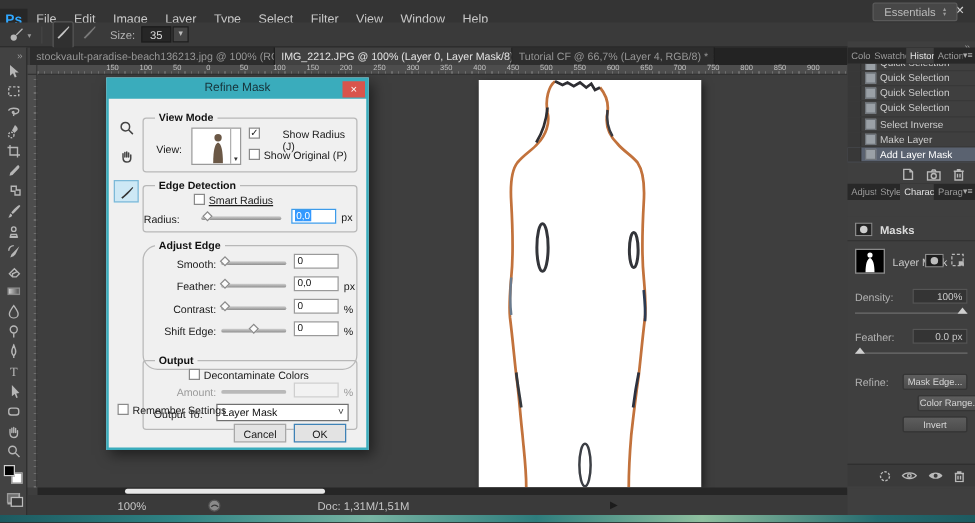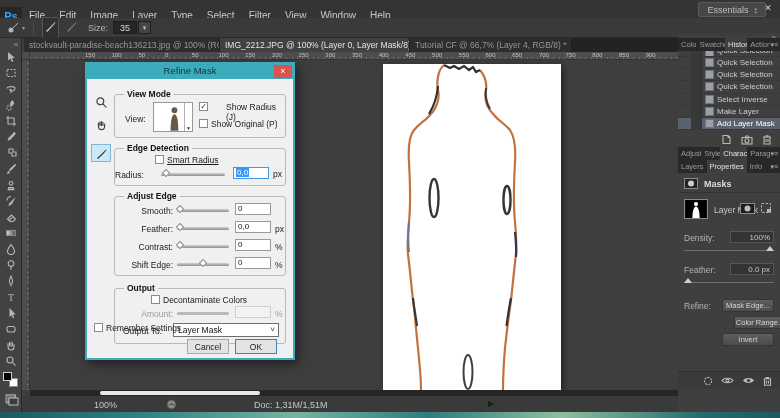--- a/index.html
+++ b/index.html
@@ -83,21 +83,21 @@
   .dbtn { position:absolute; width:42px; height:15px; background:#e3e3e3; border:1px solid #a8a8a8; font-size:8.5px; text-align:center; line-height:14px; color:#1a1a1a; }
   .dbtn.default { border:1px solid #3f82b6; }
   
   .dock { left:678px; top:33px; width:102px; height:379px; background:#3f3f3f; }
   .dock .chevtop { position:absolute; right:4px; top:0px; color:#9d9d9d; font-size:8px; }
   .ptabs { position:absolute; left:0; width:102px; height:13px; background:#282828; display:flex; align-items:stretch; overflow:hidden; }
   .ptab { font-size:7.5px; color:#9b9b9b; padding:0 3px; line-height:13px; white-space:nowrap; overflow:hidden; }
   .ptab.active { background:#3f3f3f; color:#e2e2e2; }
   .pmenu { margin-left:auto; color:#aaa; font-size:7px; line-height:13px; padding-right:2px; flex:none; }
   .hist { position:absolute; left:0; top:18px; width:102px; height:81px; overflow:hidden; background:#3f3f3f; }
-  .hrow { display:flex; align-items:center; height:12.2px; border-bottom:1px solid #383838;padding-left:13px; }
+  .hrow { display:flex; align-items:center; height:12.2px; border-bottom:1px solid #383838; }
   .hrow.partial { height:6px; overflow:hidden; }
   .hrow.partial .hlab { transform:translateY(-3px); }
   .hrow.sel { background:#5a6270; }
   .hcol { width:11px; height:100%; background:#383838; border-right:1px solid #303030; flex:none; }
   .hic { width:9px; height:9px; margin:0 3px; flex:none; background:#9aa0a6; border:1px solid #6f747a; }
   .hlab { font-size:8px; color:#cdcdcd; white-space:nowrap; }
   .hrow.sel .hlab { color:#fff; }
   .histicons { position:absolute; left:0; top:99px; width:102px; height:15px; display:flex; justify-content:flex-end; align-items:center; gap:9px; padding-right:8px; }
   .histicons svg, .propicons svg { stroke:#b9b9b9; fill:none; stroke-width:1.1; }
   .props { position:absolute; left:0; top:140px; width:102px; height:218px; background:#3f3f3f; }
@@ -398,21 +398,21 @@
       <span class="cb" style="left:40px; top:6px;"></span>
       <span class="dlbl" style="left:52px; top:6px;text-decoration:underline;">Smart Radius</span>
       <span class="dlbl" style="left:0; top:21px; width:40px; text-align:left;">Radius:</span>
       <div class="track" style="left:46px; top:24px; width:64px;">
         <div class="dthumb" style="left:2px;"></div>
       </div>
       <span class="vfield focus" style="left:118px; top:18px;"><span class="selmark">0,0</span></span>
       <span class="dlbl" style="left:158px; top:20px;">px</span>
     </div>
 
-    <div class="grp" style="top:132px; height:80px;">
+    <div class="grp" style="top:132px; height:100px;border-radius:12px;">
       <span class="grplbl">Adjust Edge</span>
 
       <span class="dlbl" style="left:0; top:9px; width:58px; text-align:right;">Smooth:</span>
       <div class="track" style="left:62px; top:12px; width:52px;">
           <div class="dthumb" style="left:0px;"></div>
         </div>
       <span class="vfield" style="left:120px; top:6px;">0</span>
 
       <span class="dlbl" style="left:0; top:27px; width:58px; text-align:right;">Feather:</span>
       <div class="track" style="left:62px; top:30px; width:52px;">
@@ -520,26 +520,20 @@
     </div>
 
     <div class="ptabs" style="top:114px;">
       <span class="ptab">Adjustm</span>
       <span class="ptab">Styles</span>
       <span class="ptab active">Character</span>
       <span class="ptab">Paragra</span>
       <span class="pmenu">▾≡</span>
     </div>
 
-    <div class="ptabs" style="top:127px;">
-      <span class="ptab">Layers</span>
-      <span class="ptab active">Properties</span>
-      <span class="ptab">Info</span>
-      <span class="pmenu">▾≡</span>
-    </div>
 
     <div class="props">
       <div class="phead">
         <svg width="14" height="11" viewBox="0 0 14 11">
             <rect x="0.5" y="0.5" width="13" height="10" fill="#242424" stroke="#8a8a8a"></rect>
             <circle cx="7" cy="5.5" r="3" fill="#cfcfcf"></circle>
           </svg>
         <span class="plab">Masks</span>
       </div>
       <div class="pdiv"></div>

